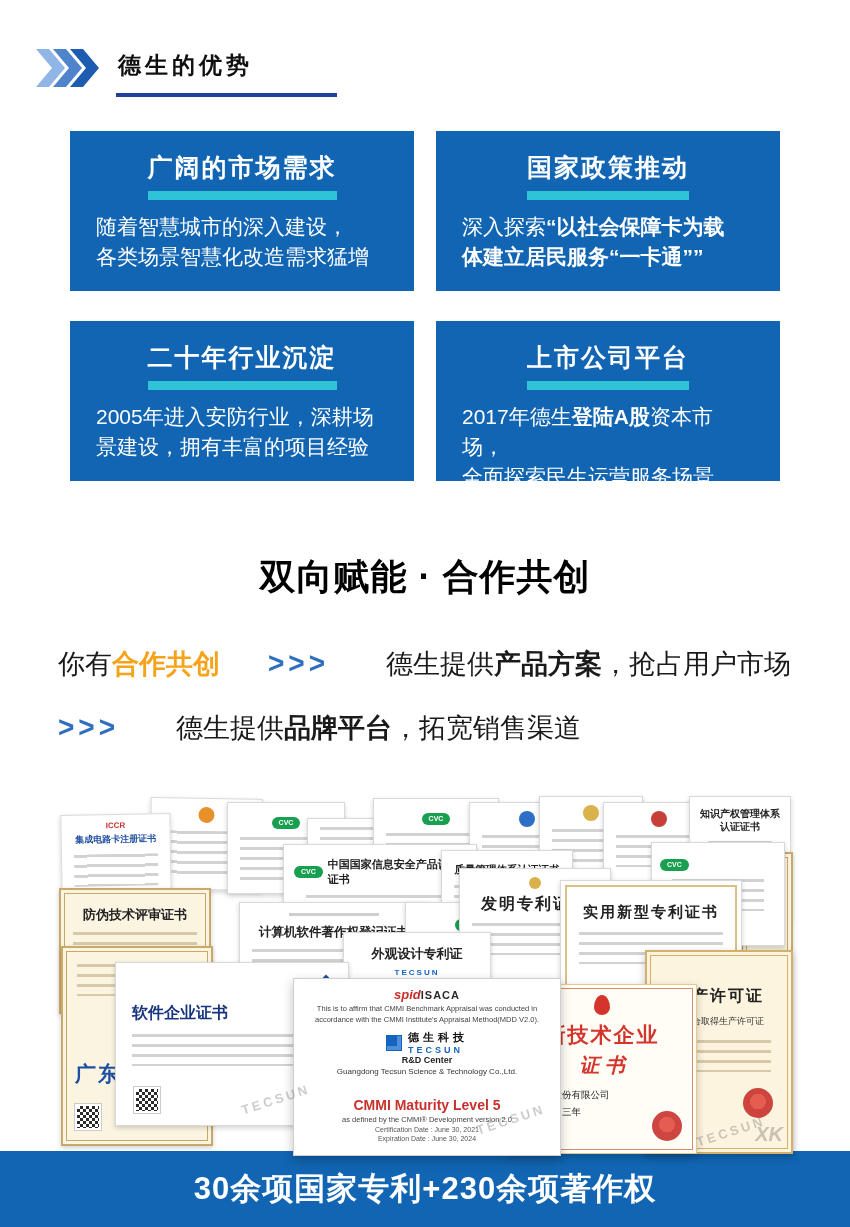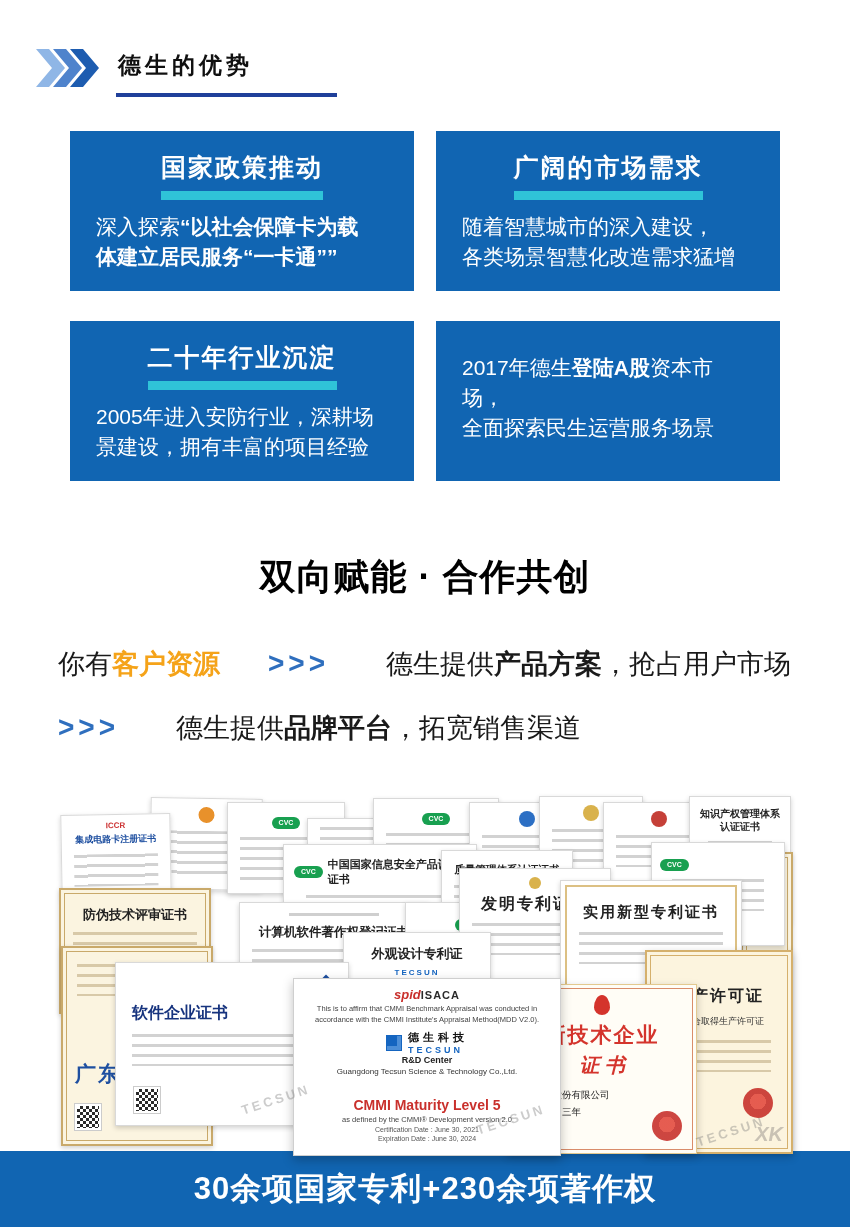--- a/index.html
+++ b/index.html
@@ -144,62 +144,68 @@
     <div class="hdr-title-wrap">
       <div class="hdr-title">德生的优势</div>
     </div>
   </div>
 
   <div class="cards">
 
     <div class="card">
       <div class="card-head">
         <div class="ct-wrap">
-          <div class="card-title">国家政策推动</div>
+          <div class="card-title">广阔的市场需求</div>
           <div class="cyan-bar"></div>
         </div>
       </div>
-      <div class="card-body"><span>深入探索</span><b>“以社会保障卡为载
-体建立居民服务“一卡通””</b><span></span></div>
+      <div class="card-body"><span>随着智慧城市的深入建设，
+各类场景智慧化改造需求猛增</span><b></b><span></span></div>
     </div>
 
     <div class="card">
       <div class="card-head">
         <div class="ct-wrap">
-          <div class="card-title">广阔的市场需求</div>
+          <div class="card-title">国家政策推动</div>
           <div class="cyan-bar"></div>
         </div>
       </div>
-      <div class="card-body"><span>随着智慧城市的深入建设，
-各类场景智慧化改造需求猛增</span><b></b><span></span></div>
+      <div class="card-body"><span>深入探索</span><b>“以社会保障卡为载
+体建立居民服务“一卡通””</b><span></span></div>
     </div>
 
     <div class="card">
       <div class="card-head">
         <div class="ct-wrap">
           <div class="card-title">二十年行业沉淀</div>
           <div class="cyan-bar"></div>
         </div>
       </div>
       <div class="card-body"><span>2005年进入安防行业，深耕场
 景建设，拥有丰富的项目经验</span><b></b><span></span></div>
     </div>
 
     <div class="card">
+      <div class="card-head">
+        <div class="ct-wrap">
+          <div class="card-title">上市公司平台</div>
+          <div class="cyan-bar"></div>
+        </div>
+      </div>
       <div class="card-body"><span>2017年德生</span><b>登陆A股</b><span>资本市场，
 全面探索民生运营服务场景</span></div>
     </div>
 
   </div>
 
   <div class="coop">
     <div class="coop-title">双向赋能 · 合作共创</div>
     <div class="coop-rows">
       <div class="coop-row">
-        <div class="coop-left"><span>你有</span><span class="hl">客户资源</span></div>
+        <div class="coop-left"><span>你有</span><span class="hl">合作共创</span></div>
         <div class="coop-arrows">&gt;&gt;&gt;</div>
         <div class="coop-right"><span>德生提供</span><b>产品方案</b><span>，抢占用户市场</span></div>
       </div>
       <div class="coop-row">
         <div class="coop-arrows">&gt;&gt;&gt;</div>
         <div class="coop-right"><span>德生提供</span><b>品牌平台</b><span>，拓宽销售渠道</span></div>
       </div>
     </div>
   </div>
 

